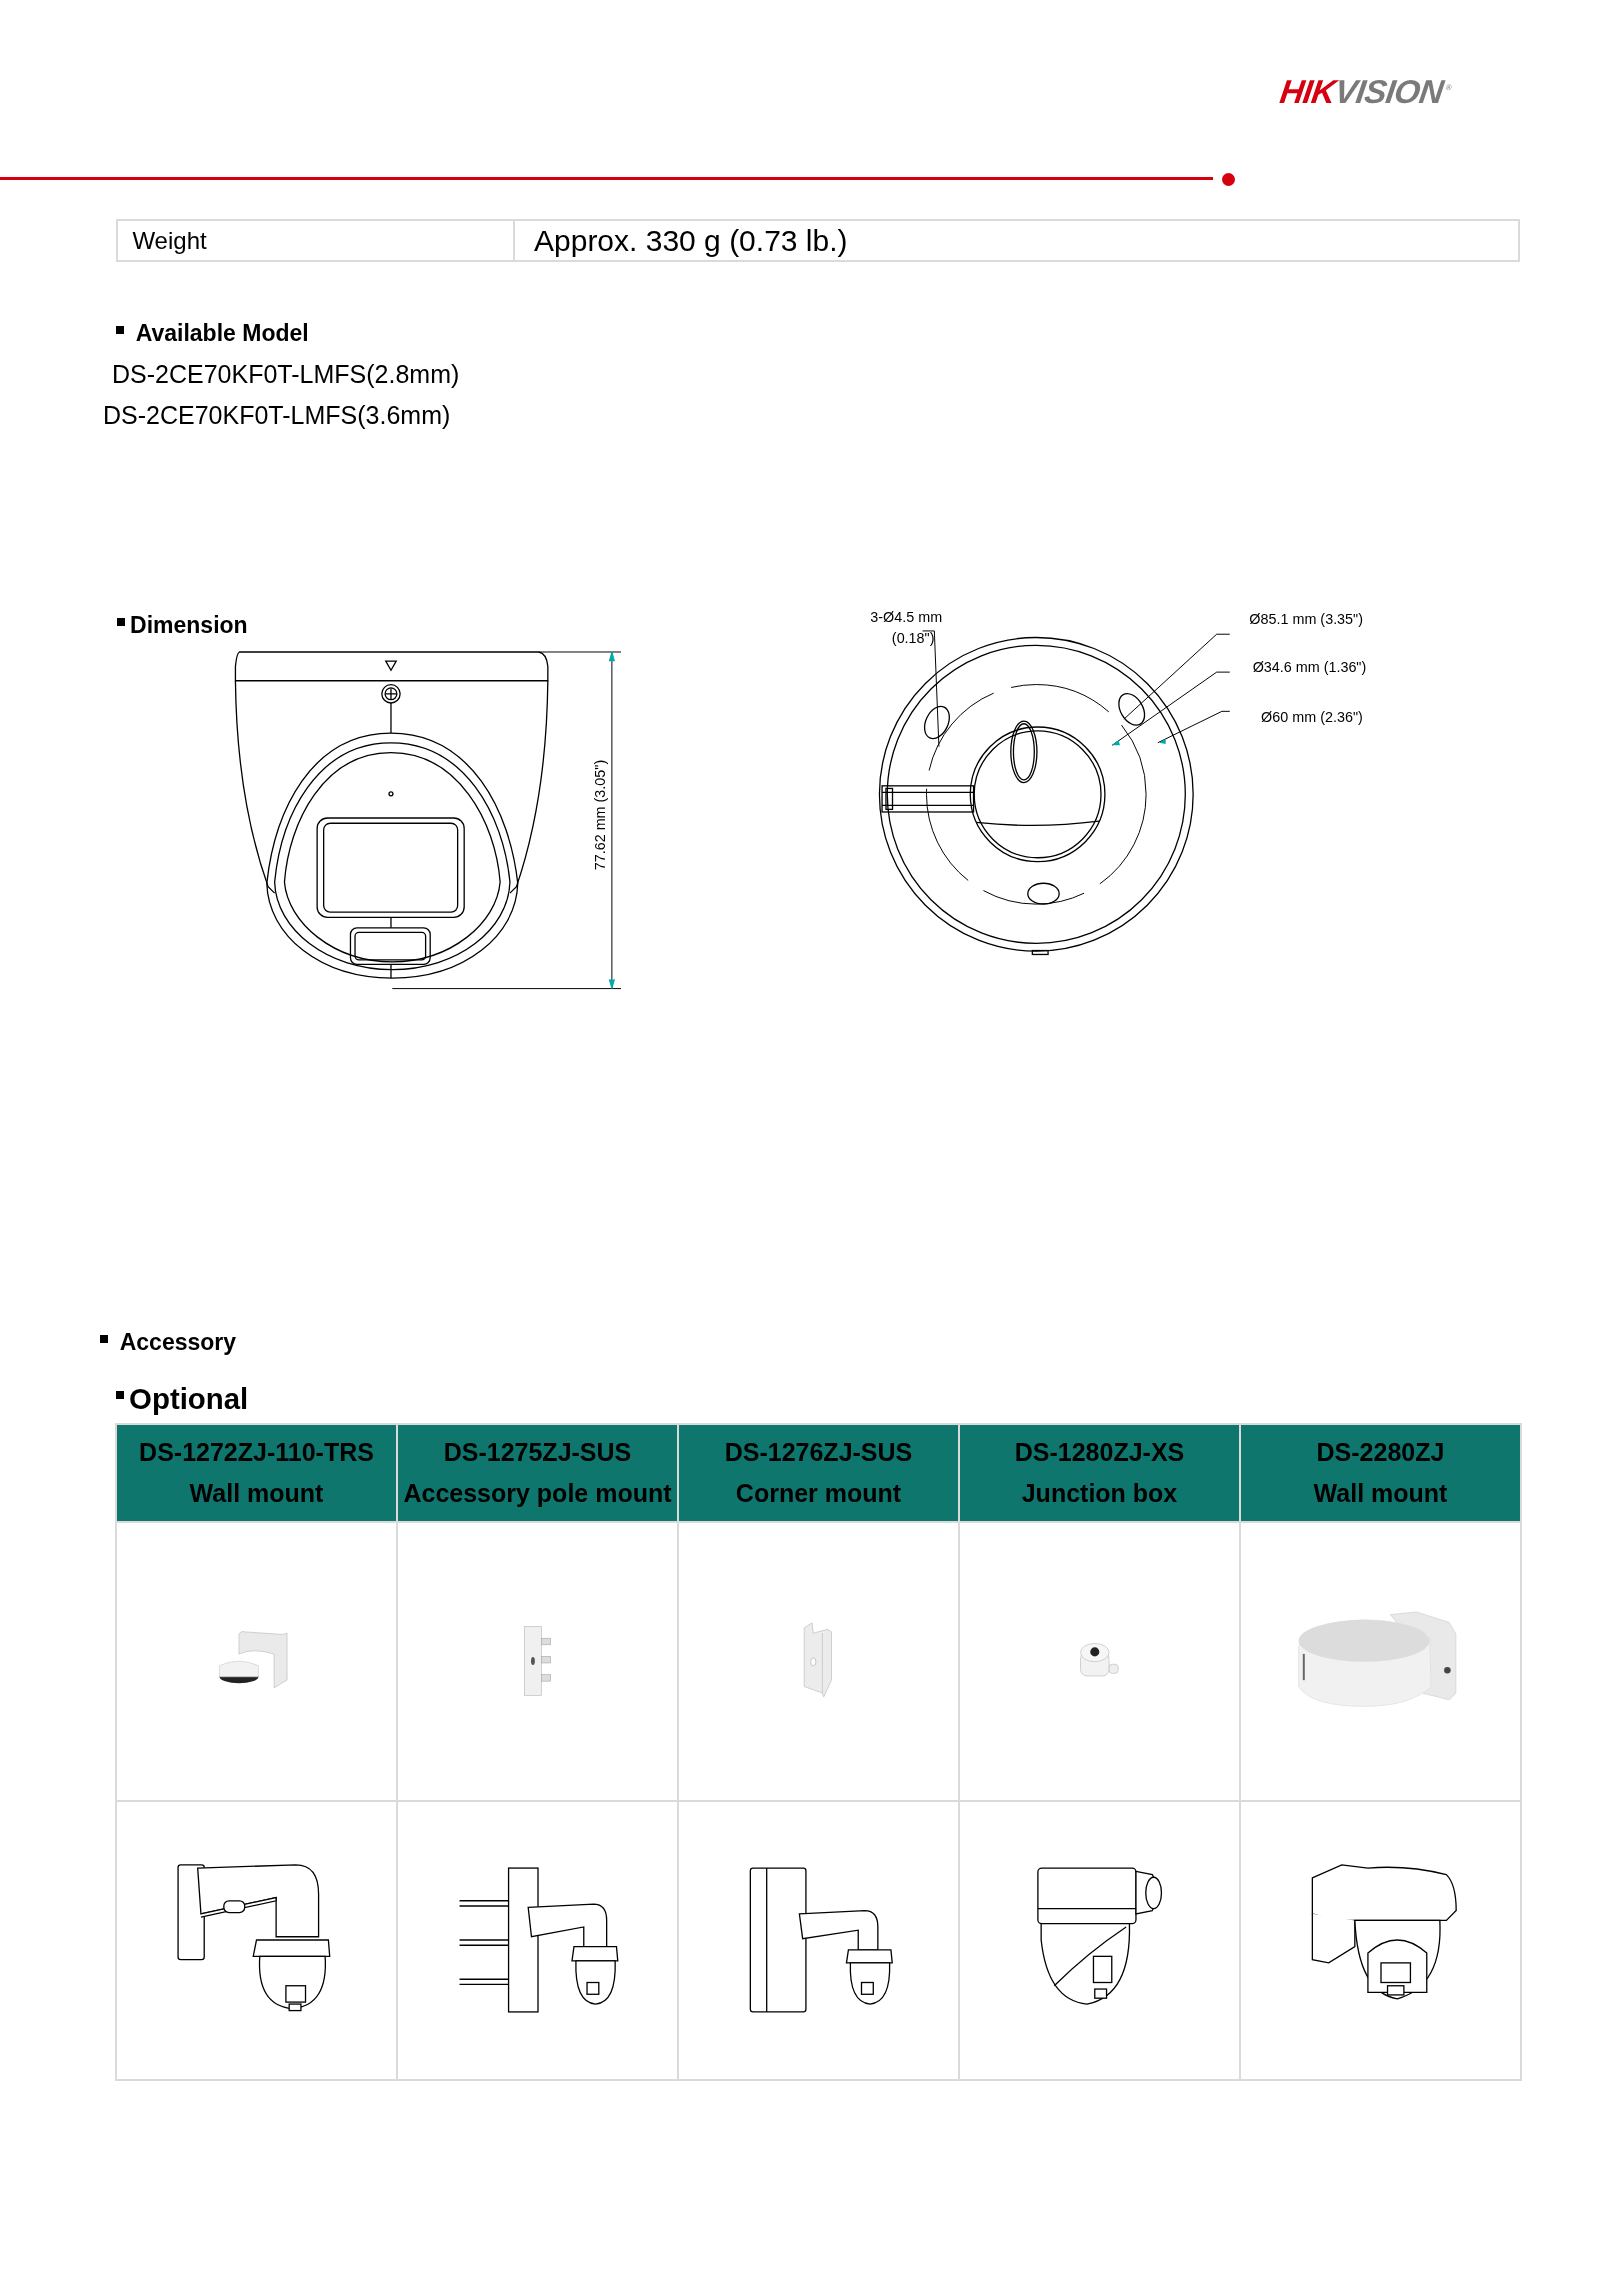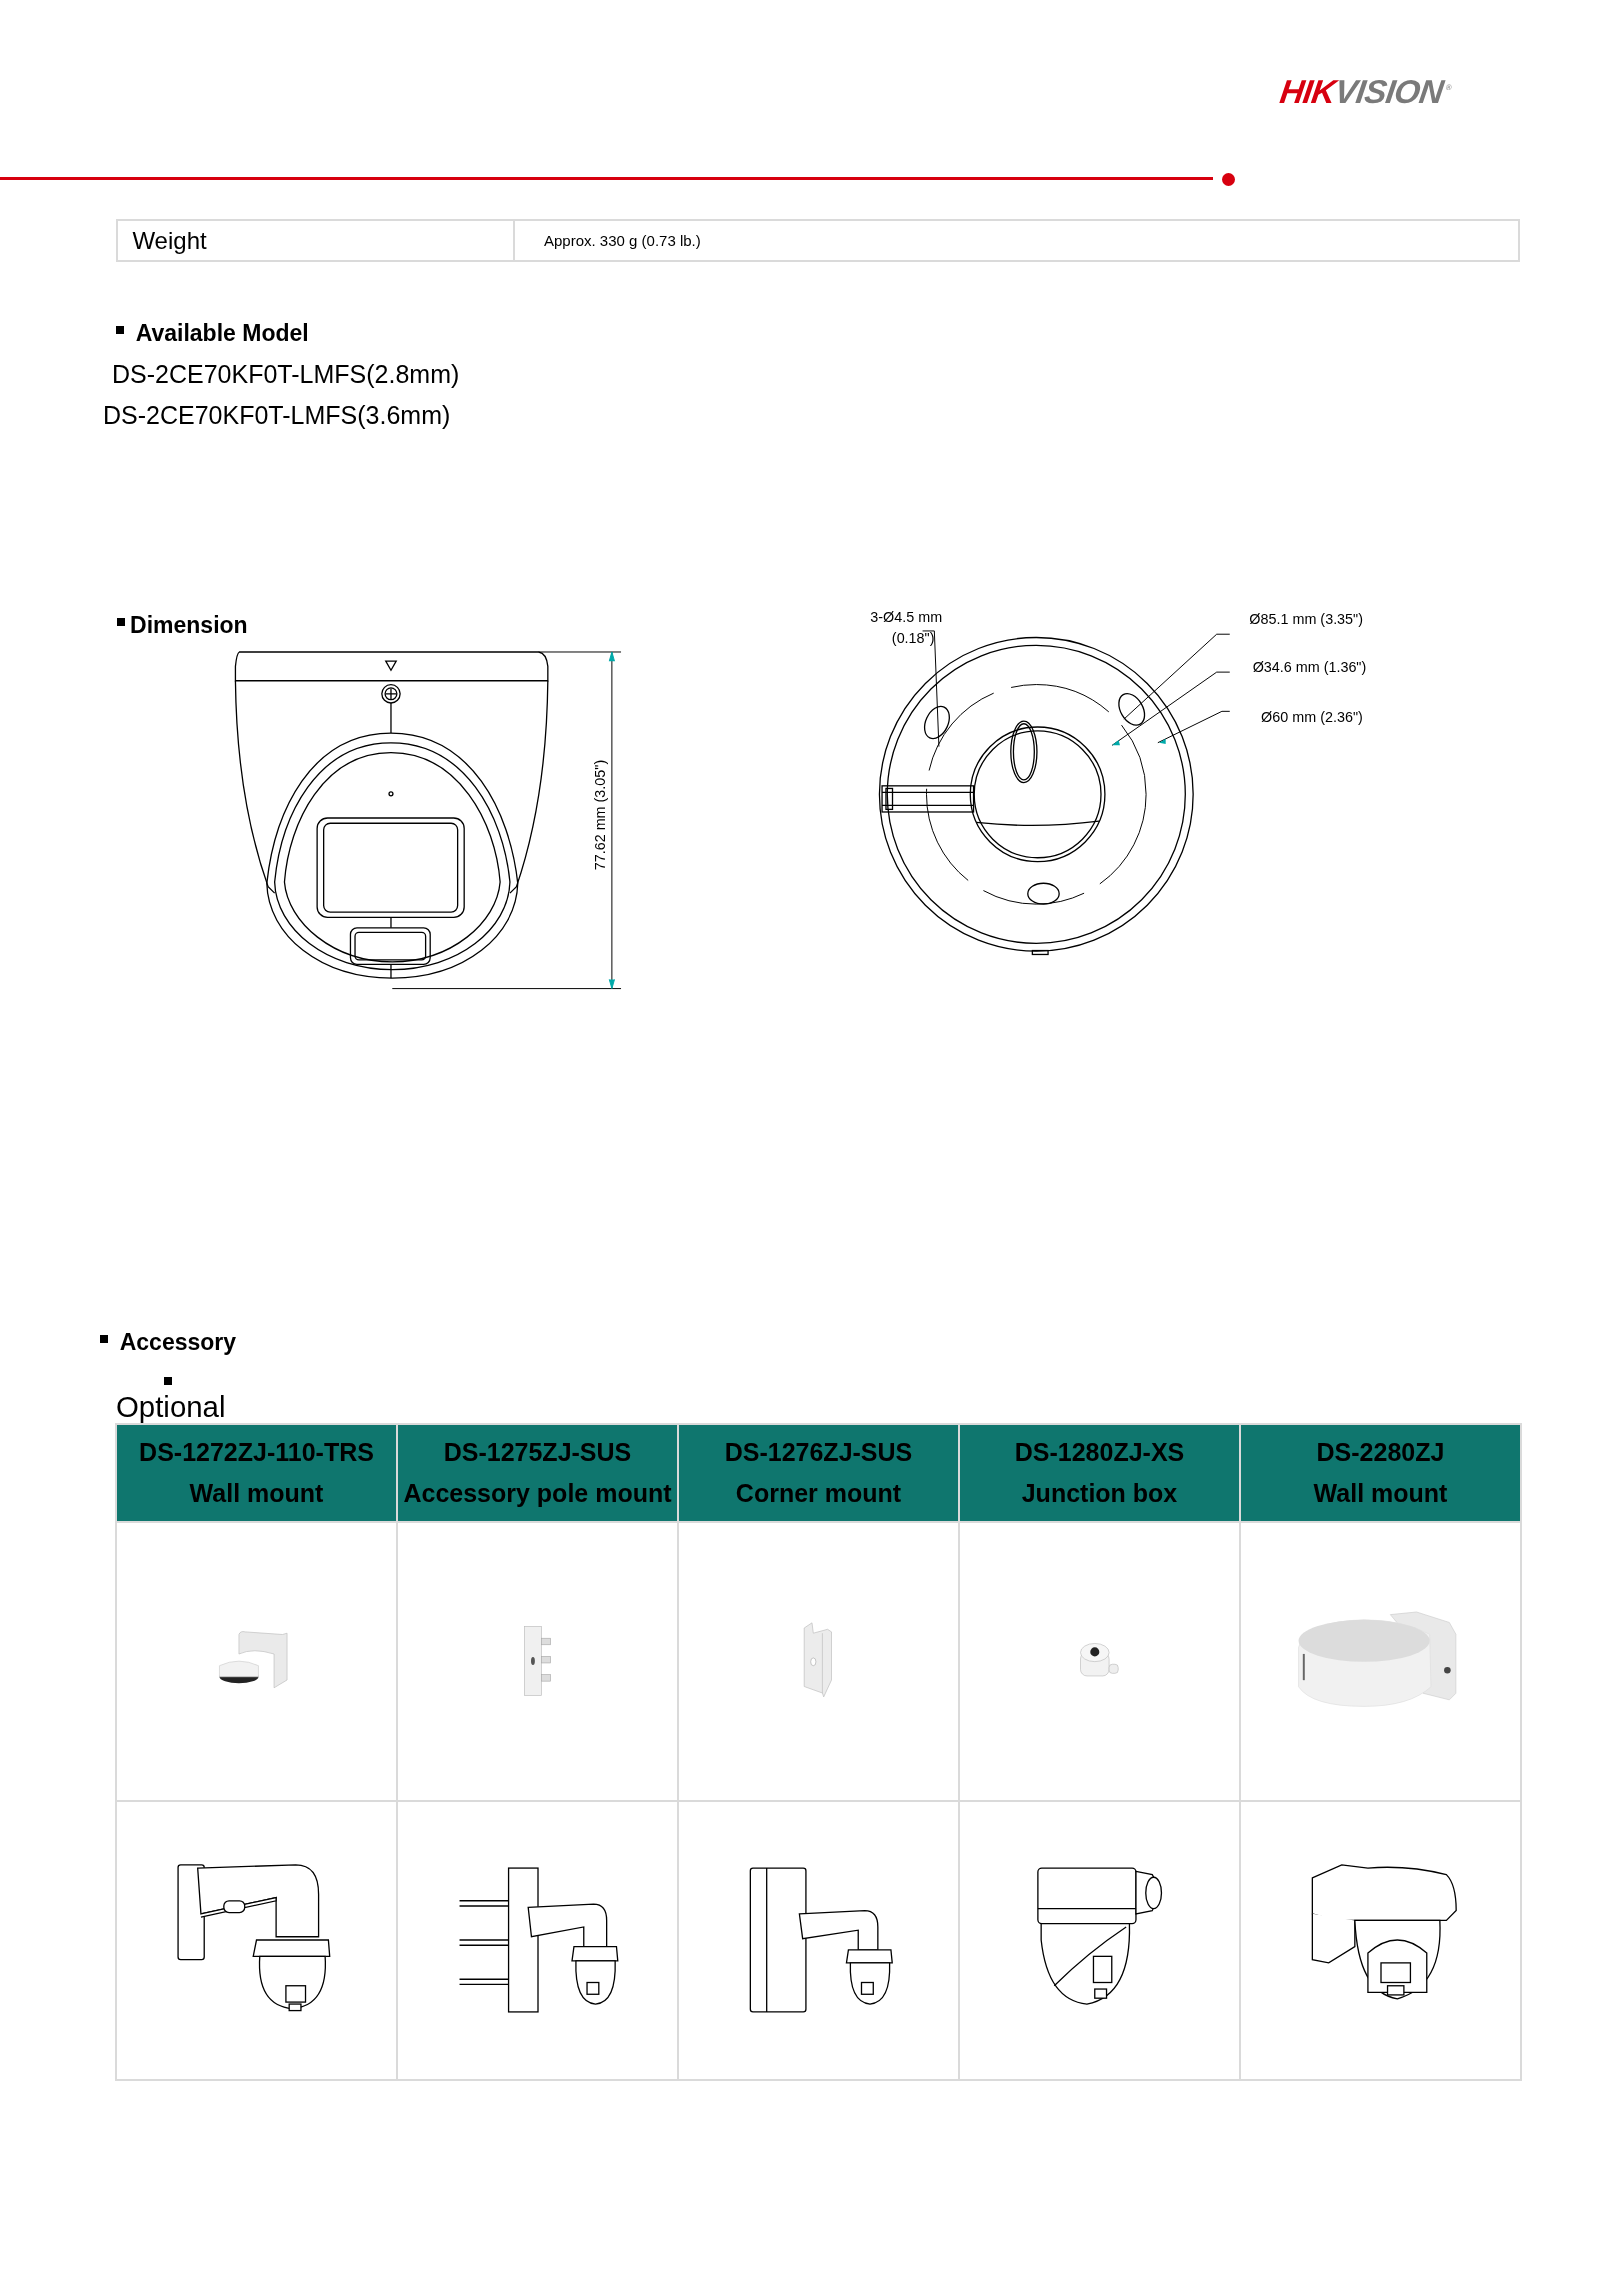--- a/index.html
+++ b/index.html
@@ -9,26 +9,26 @@
   .logo { left: 1278px; top: 75px; height: 33px; font-family: "Liberation Sans", sans-serif; font-weight: bold; font-style: italic; font-size: 33px; letter-spacing: -0.7px; line-height: 33px; white-space: nowrap; transform: skewX(-8deg); transform-origin: left bottom; }
   .logo .hik { color: #d7000f; }
   .logo .vision { color: #7a7a7a; }
   .logo .reg { font-size: 7.9px; vertical-align: top; color: #999; font-style: normal; margin-left: 2.6px; position: relative; top: -3.9px; }
   
   .red-rule { left: 0; top: 177px; width: 1213px; height: 2.6px; background: #d7000f; }
   .red-dot { left: 1222px; top: 173px; width: 13px; height: 13px; border-radius: 50%; background: #d7000f; }
   
   .spec-table { left: 116px; top: 219px; width: 1404px; height: 43px; border: 2px solid #dadada; box-sizing: border-box; display: flex; }
   .spec-table .c1 { width: 397px; border-right: 2px solid #dadada; box-sizing: border-box; padding-left: 14.4px; display: flex; align-items: center; font-size: 24px; }
-  .spec-table .c2 { flex: 1; padding-left: 29px; display: flex; align-items: center; font-size: 15px; }
+  .spec-table .c2 { flex: 1; padding-left: 19px; display: flex; align-items: center; font-size: 30px; }
   
   .heading { font-weight: bold; font-size: 23px; line-height: 39px; white-space: nowrap; display: flex; align-items: center; }
   .bullet { display: inline-block; width: 7.9px; height: 7.9px; background: #000; margin-right: 11.8px; position: relative; top: -3.9px; }
   .bullet.tight { margin-right: 5.2px; }
-  .sub-heading { font-weight: normal; font-size: 29.4px; line-height: 35px; white-space: nowrap; display: flex; align-items: center; flex-direction: column; }
+  .sub-heading { font-weight: bold; font-size: 29.4px; line-height: 35px; white-space: nowrap; display: flex; align-items: center; }
   .model-line { font-size: 25px; line-height: 30px; white-space: nowrap; }
   
   .drawing { position: absolute; }
   .dim-label { font-size: 22px; fill: #000; font-family: "Liberation Sans", sans-serif; }
   
   .acc-table { left: 115px; top: 1423px; width: 1397px; border-collapse: collapse; table-layout: fixed; }
   .acc-table td, .acc-table th { border: 2px solid #dadada; width: 279px; padding: 0; text-align: center; vertical-align: middle; }
   .acc-table th { background: #0f766e; height: 96px; font-weight: bold; font-size: 25px; line-height: 41px; }
   .acc-table td { height: 277px; background: #fff; }
   .acc-table th span { display: block; }

